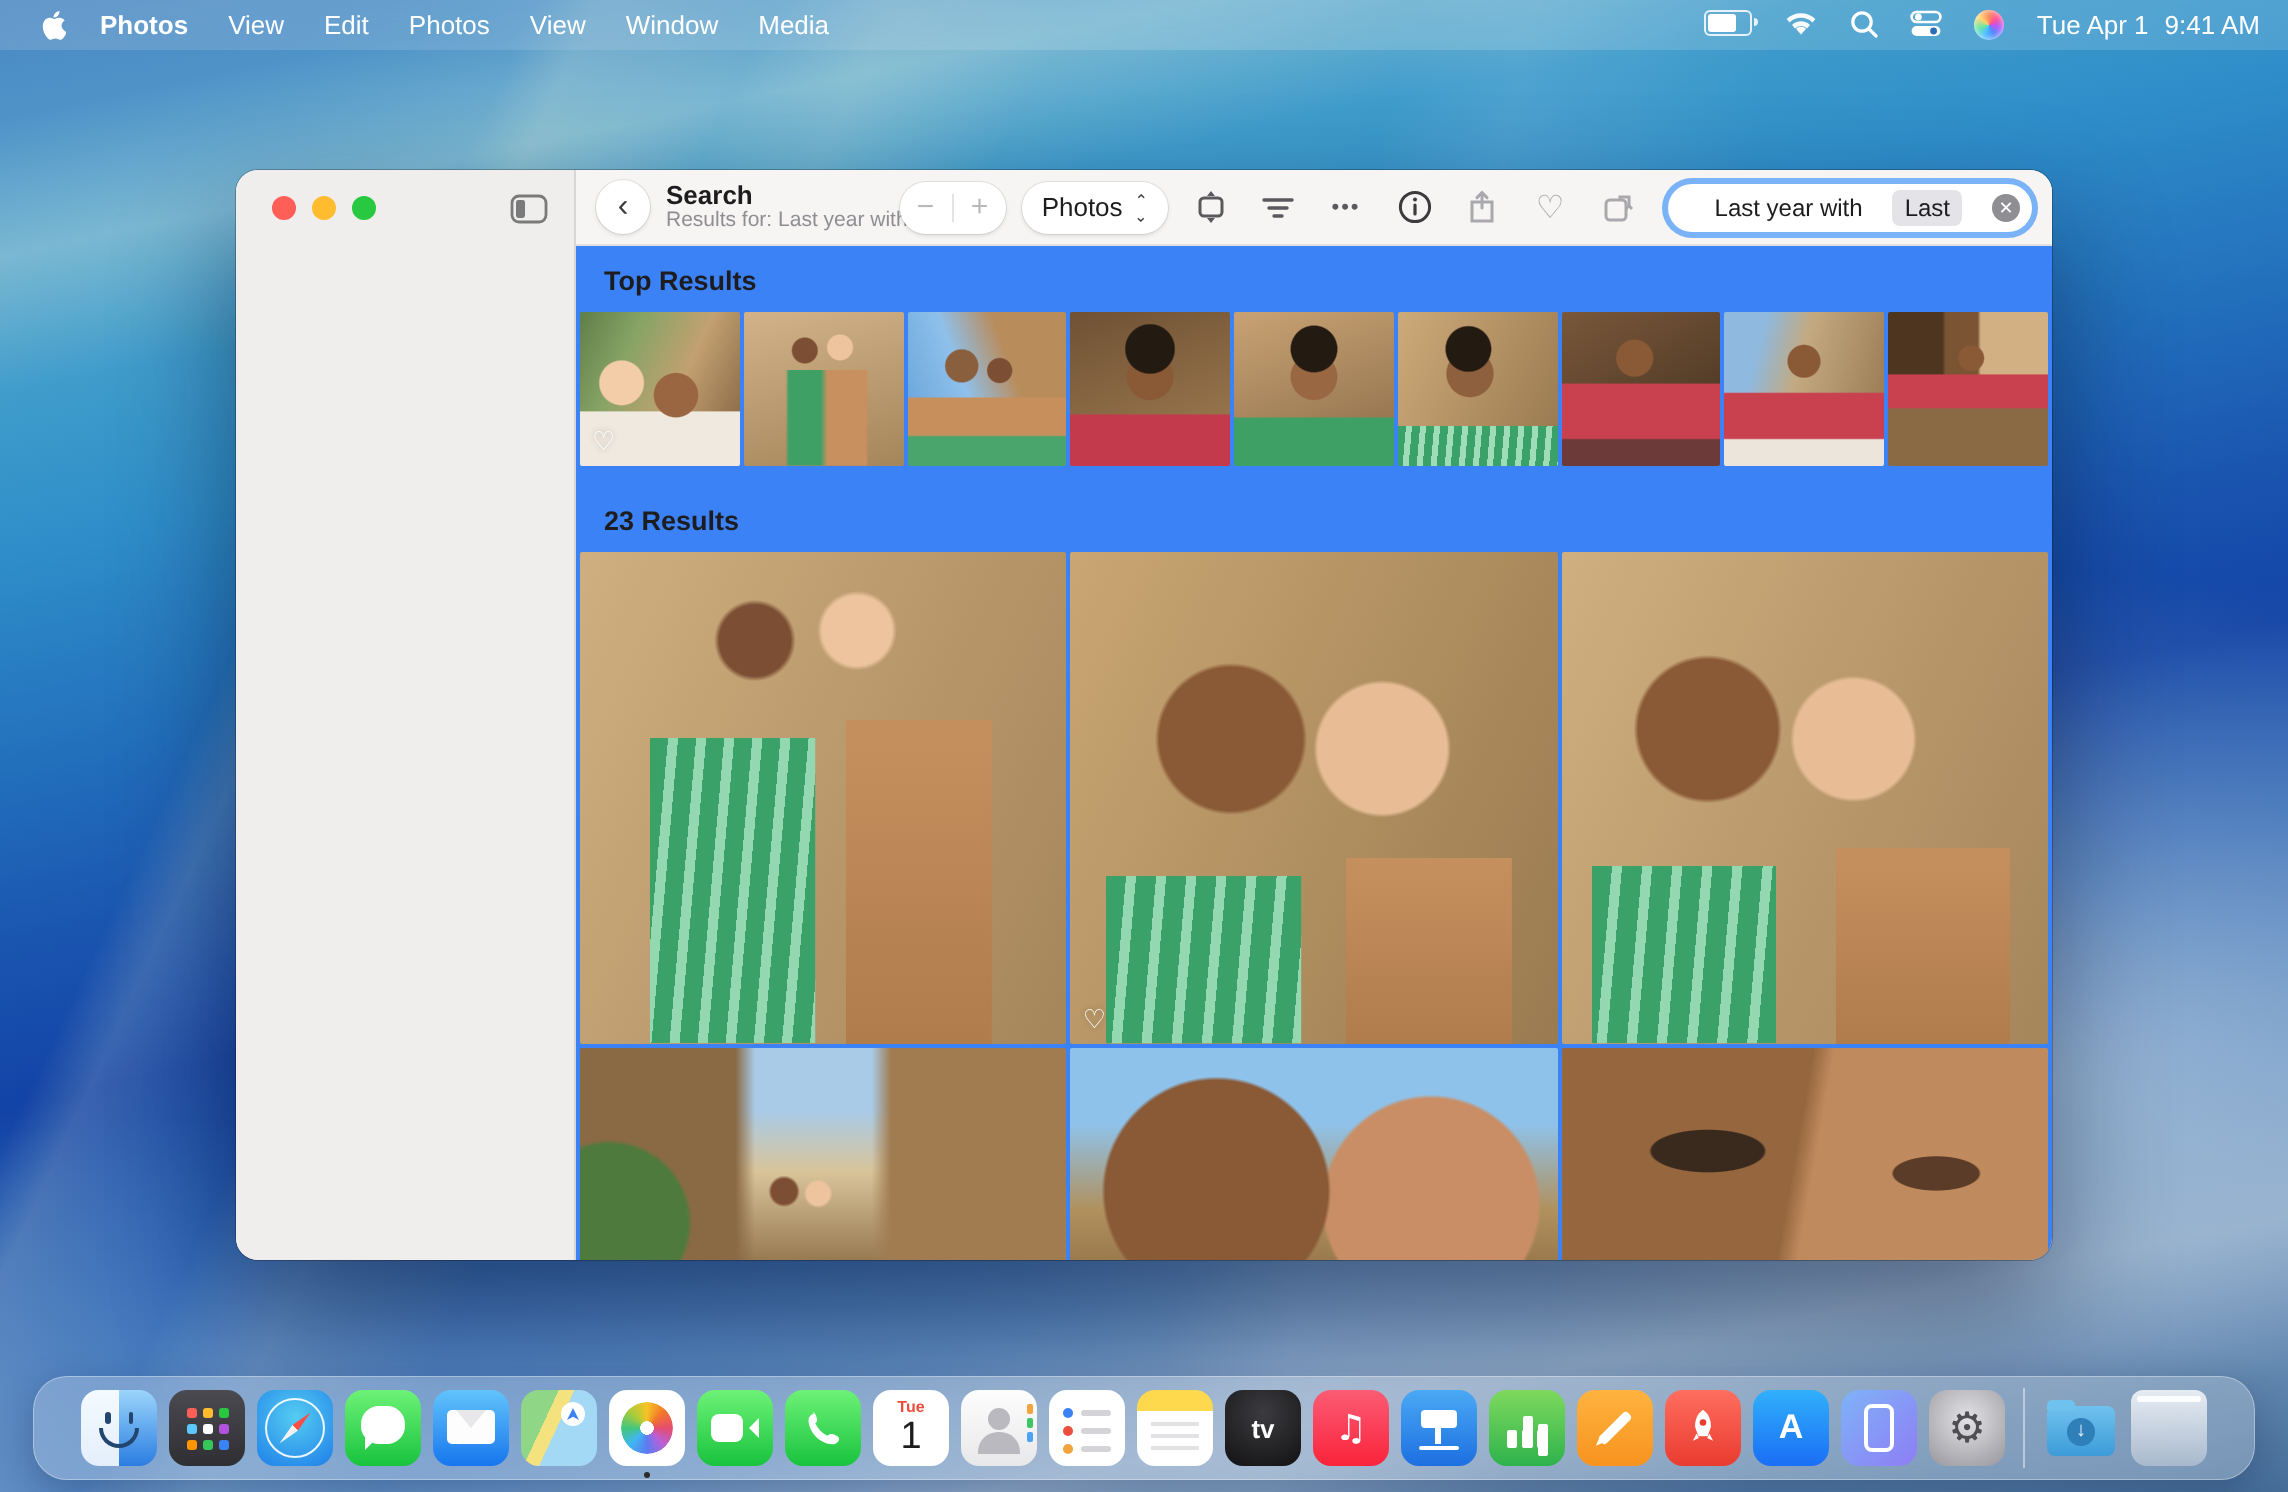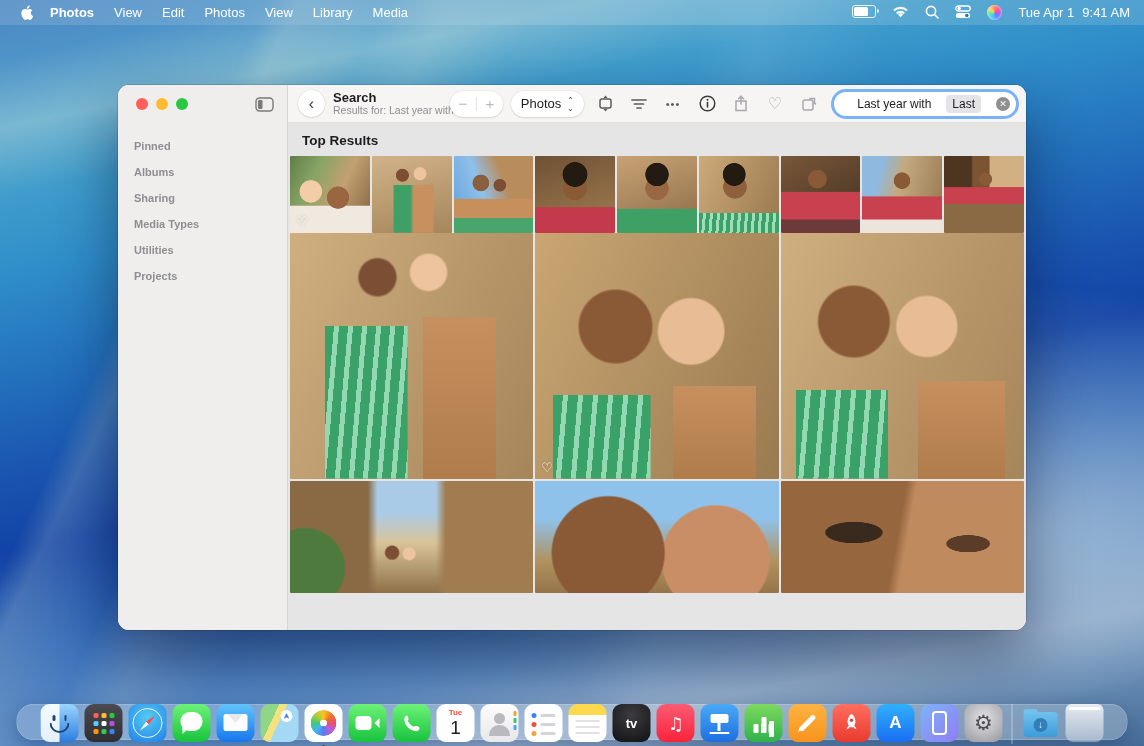--- a/index.html
+++ b/index.html
@@ -71,21 +71,21 @@
   .tb-ico.dim{color:#a9a9ad;}
   .ellipsis{font-size:11px;letter-spacing:1px;color:#5a5a5e;}
   .heart-glyph{font-family:"DejaVu Sans",sans-serif;font-size:16px;}
   .search-field{display:flex;align-items:center;gap:15px;width:182px;height:24px;background:#fff;border-radius:13px;
     padding:0 6px 0 8px;box-sizing:border-box;box-shadow:0 0 0 3px rgba(100,166,248,.85);margin-left:4px;flex-shrink:0;}
   .search-field .txt{font-size:12px;color:#1d1d1f;white-space:nowrap;}
   .token{background:#e4e3e8;border-radius:4px;padding:2px 6px;font-size:12px;color:#1d1d1f;}
   .clear-btn{width:14px;height:14px;border-radius:50%;background:#8e8e93;color:#fff;font-size:9px;line-height:14px;
     text-align:center;margin-left:auto;flex-shrink:0;}
 
-  .content{flex:1;background:#e5e5e5;overflow:hidden;}
+  .content{flex:1;background:#3b82f6;overflow:hidden;}
   .sec-hdr{font-size:13.5px;font-weight:bold;color:#1d1d1f;padding:10px 14px 8px;}
   .thumb-row{display:flex;gap:2px;padding:0 2px;}
   .thumb{flex:1;height:77px;position:relative;border-radius:1px;overflow:hidden;}
   .grid{display:grid;grid-template-columns:1fr 1fr 1fr;gap:2px;padding:0 2px;}
   .gph{position:relative;overflow:hidden;border-radius:1px;}
   .row1 .gph{height:246px;}
   .row2{margin-top:2px;}
   .row2 .gph{height:112px;}
   .heart{position:absolute;left:6px;bottom:4px;color:#fff;font-size:13px;font-family:"DejaVu Sans",sans-serif;
     text-shadow:0 0 3px rgba(0,0,0,.45);}
@@ -102,24 +102,24 @@
   .pH{background-image:radial-gradient(circle at 50% 32%,#8a5936 0 12%,transparent 13%),linear-gradient(180deg,transparent 52%,#c9404e 53% 82%,#ece5dc 83%),linear-gradient(105deg,#8fb9de 0 22%,#c3a97f 45%,#94754d 100%);}
   .pI{background-image:radial-gradient(circle at 52% 30%,#8a5936 0 9%,transparent 10%),linear-gradient(180deg,transparent 40%,#c9404e 41% 62%,#8a6a45 63%),linear-gradient(90deg,#4e3520 0 34%,#7a5433 36% 56%,#d2b084 58%);}
   .gA{background-image:radial-gradient(circle at 36% 18%,#7c4e33 0 7%,transparent 8%),radial-gradient(circle at 57% 16%,#eec49e 0 7%,transparent 8%),repeating-linear-gradient(95deg,#3aa268 0 9px,#93d8b0 9px 14px),linear-gradient(180deg,#c68f5e 0,#b07c4c 100%),linear-gradient(115deg,#cfae7f 0%,#a5855a 100%);background-size:100% 100%,100% 100%,34% 62%,30% 66%,100% 100%;background-position:0 0,0 0,22% 100%,78% 100%,0 0;}
   .gB{background-image:radial-gradient(circle at 33% 38%,#8a5936 0 16%,transparent 17%),radial-gradient(circle at 64% 40%,#e8bd95 0 15%,transparent 16%),repeating-linear-gradient(95deg,#3aa268 0 10px,#93d8b0 10px 15px),linear-gradient(180deg,#c68f5e 0,#b07c4c 100%),linear-gradient(115deg,#c9a673 0%,#9a7a50 100%);background-size:100% 100%,100% 100%,40% 34%,34% 38%,100% 100%;background-position:0 0,0 0,12% 100%,86% 100%,0 0;}
   .gC{background-image:radial-gradient(circle at 30% 36%,#8a5936 0 15%,transparent 16%),radial-gradient(circle at 60% 38%,#e8bd95 0 14%,transparent 15%),repeating-linear-gradient(95deg,#3aa268 0 10px,#93d8b0 10px 15px),linear-gradient(180deg,#c68f5e 0,#b07c4c 100%),linear-gradient(115deg,#cfae7f 0%,#a5855a 100%);background-size:100% 100%,100% 100%,38% 36%,36% 40%,100% 100%;background-position:0 0,0 0,10% 100%,88% 100%,0 0;}
   .gD{background-image:radial-gradient(circle at 42% 64%,#7c4e33 0 4%,transparent 5%),radial-gradient(circle at 49% 65%,#eec49e 0 4%,transparent 5%),radial-gradient(circle at 6% 78%,#4e7a3d 0 16%,transparent 17%),linear-gradient(90deg,#8a6a45 0 32%,transparent 36% 60%,#a07c50 64%),linear-gradient(180deg,#a9cbe8 0 28%,#d9c49a 55%,#8f7048 100%);}
   .gE{background-image:radial-gradient(circle at 30% 64%,#8a5936 0 30%,transparent 31%),radial-gradient(circle at 74% 70%,#c98e66 0 27%,transparent 28%),linear-gradient(180deg,#8fc2ea 0 34%,#b0915e 72%,#96744a 100%);}
   .gF{background-image:radial-gradient(ellipse 70px 26px at 30% 46%,#3a2a1e 0 40%,transparent 42%),radial-gradient(ellipse 56px 22px at 77% 56%,#5a3c28 0 38%,transparent 40%),linear-gradient(100deg,#96673f 0 48%,#c08a5f 52%);}
 
   
-  .dock{position:absolute;left:50%;transform:translateX(-50%);bottom:6px;height:36px;
+  .dock{position:absolute;left:50%;transform:translateX(-50%);bottom:6px;height:52px;
     background:rgba(255,255,255,.24);backdrop-filter:blur(24px);border-radius:17px;
     box-shadow:inset 0 0 0 .5px rgba(255,255,255,.35),0 6px 18px rgba(0,20,60,.25);
-    display:flex;gap:6px;padding:0 24px;}
+    display:flex;align-items:center;gap:6px;padding:0 24px;}
   .di{position:relative;width:38px;height:38px;border-radius:9px;flex-shrink:0;overflow:visible;}
   .di .dot{position:absolute;left:50%;bottom:-6px;width:3px;height:3px;border-radius:50%;background:#2b2b2b;transform:translateX(-50%);}
   .dock-div{width:1px;height:40px;background:rgba(255,255,255,.45);margin:0 3px;flex-shrink:0;}
 
   .di.finder{background:linear-gradient(180deg,#9bd5fb,#2a7de1);overflow:hidden;}
   .di.finder::before{content:"";position:absolute;left:0;top:0;bottom:0;width:49%;background:rgba(255,255,255,.88);}
   .di.finder::after{content:"";position:absolute;left:9px;right:9px;bottom:9px;height:10px;border:2px solid #23466e;border-top:none;border-radius:0 0 10px 10px;box-sizing:border-box;}
   .di.finder .eyes::before,.di.finder .eyes::after{content:"";position:absolute;top:11px;width:2.5px;height:6px;border-radius:2px;background:#23466e;}
   .di.finder .eyes::before{left:12px;}.di.finder .eyes::after{right:12px;}
   .di.launchpad{background:linear-gradient(180deg,#4a4a50,#2e2e33);}
@@ -198,21 +198,21 @@
       <span class="apple">
         <svg class="svg-ico" width="13" height="15" viewBox="0 0 13 15">
             <path fill="#fff" d="M10.8 7.9c0-1.7 1.4-2.5 1.5-2.6-.8-1.2-2.1-1.4-2.5-1.4-1.1-.1-2.1.6-2.6.6-.5 0-1.4-.6-2.3-.6C3.7 3.9 2.6 4.6 2 5.7.7 7.9 1.7 11.2 3 13c.6.9 1.3 1.9 2.3 1.9.9 0 1.3-.6 2.4-.6s1.4.6 2.4.6 1.6-.9 2.2-1.8c.7-1 1-2 1-2.1-.1 0-2.4-.9-2.5-3.1zM9 2.8c.5-.6.8-1.4.7-2.3-.7 0-1.6.5-2.1 1.1-.5.5-.9 1.4-.8 2.2.9.1 1.7-.4 2.2-1z"></path>
           </svg>
       </span>
       <span class="mi app">Photos</span>
       <span class="mi">View</span>
       <span class="mi">Edit</span>
       <span class="mi">Photos</span>
       <span class="mi">View</span>
-      <span class="mi">Library</span>
+      <span class="mi">Window</span>
       <span class="mi">Media</span>
     </div>
     <div class="spacer"></div>
     <div class="right">
       <span class="batt"></span>
       <span>
         <svg class="svg-ico" width="17" height="13" viewBox="0 0 17 13">
             <path d="M8.5 12.2L11 9.4a3.7 3.7 0 0 0-5 0l2.5 2.8z" fill="#fff"></path>
             <path d="M1.3 4.5a10.6 10.6 0 0 1 14.4 0l-1.5 1.7a8.3 8.3 0 0 0-11.4 0L1.3 4.5z" fill="#fff" opacity=".95"></path>
             <path d="M4 7.5a6.4 6.4 0 0 1 9 0l-1.5 1.7a4.2 4.2 0 0 0-6 0L4 7.5z" fill="#fff" opacity=".95"></path>
@@ -249,28 +249,20 @@
           <i class="y"></i>
           <i class="g"></i>
         </div>
         <span class="sb-toggle">
           <svg class="svg-ico" width="19" height="15" viewBox="0 0 19 15">
               <rect x="1" y="1" width="17" height="13" rx="3.5" fill="none" stroke="#7a7a7a" stroke-width="1.4"></rect>
               <rect x="3" y="3" width="4.5" height="9" rx="1.2" fill="#7a7a7a"></rect>
             </svg>
         </span>
       </div>
-      <div class="sb-sections">
-        <div class="sb-sec">Pinned</div>
-        <div class="sb-sec">Albums</div>
-        <div class="sb-sec">Sharing</div>
-        <div class="sb-sec">Media Types</div>
-        <div class="sb-sec">Utilities</div>
-        <div class="sb-sec">Projects</div>
-      </div>
     </div>
 
     <div class="main">
       <div class="toolbar">
         <span class="circ-btn">
             <span>‹</span>
           </span>
         <div class="tb-title">
           <div class="t">Search</div>
           <div class="s">Results for: Last year with Elena</div>
@@ -343,20 +335,21 @@
             </div>
           <div class="thumb ph pB" title="Two friends standing by stone wall"></div>
           <div class="thumb ph pC" title="Friends pointing at the sky"></div>
           <div class="thumb ph pD" title="Portrait with braids in red top"></div>
           <div class="thumb ph pE" title="Portrait with braids facing camera"></div>
           <div class="thumb ph pF" title="Portrait glancing aside in green top"></div>
           <div class="thumb ph pG" title="Sitting indoors in red top"></div>
           <div class="thumb ph pH" title="Laughing by stone wall in red top"></div>
           <div class="thumb ph pI" title="Sitting by a sunlit window"></div>
         </div>
+        <div class="sec-hdr" style="padding-top:20px">23 Results</div>
         <div class="grid row1">
           <div class="gph ph gA" title="Two friends by stone wall"></div>
           <div class="gph ph gB" title="Two friends close-up, favorited">
               <span class="heart">♡</span>
             </div>
           <div class="gph ph gC" title="Two friends portrait by wall"></div>
         </div>
         <div class="grid row2">
           <div class="gph ph gD" title="Wide shot of village alley"></div>
           <div class="gph ph gE" title="Selfie close-up under blue sky"></div>

